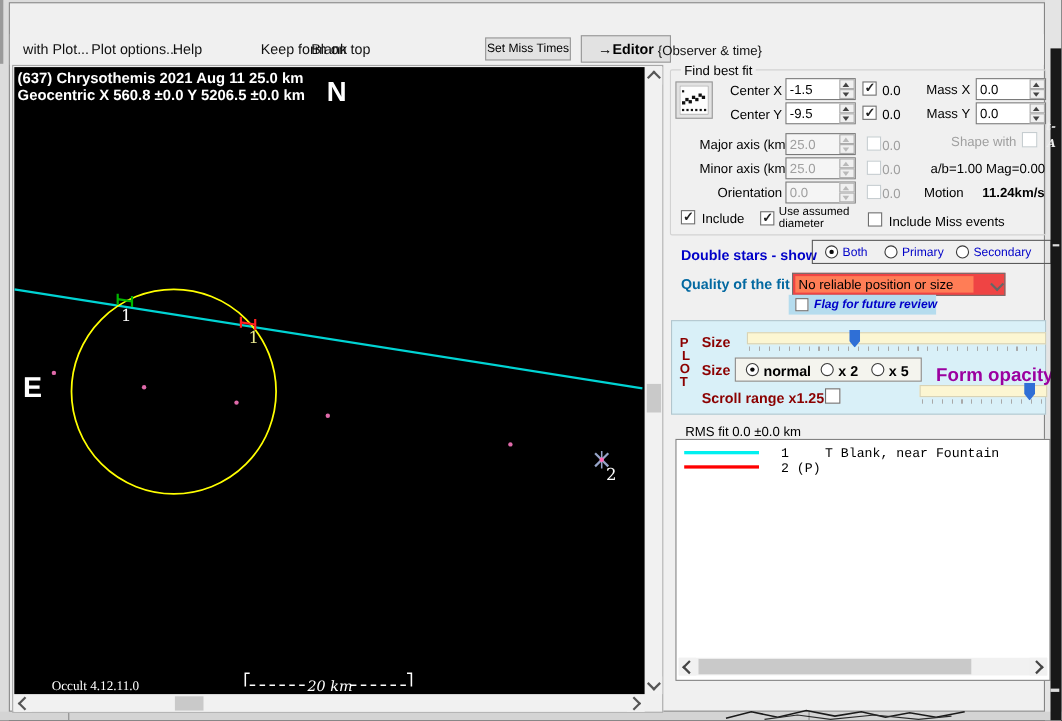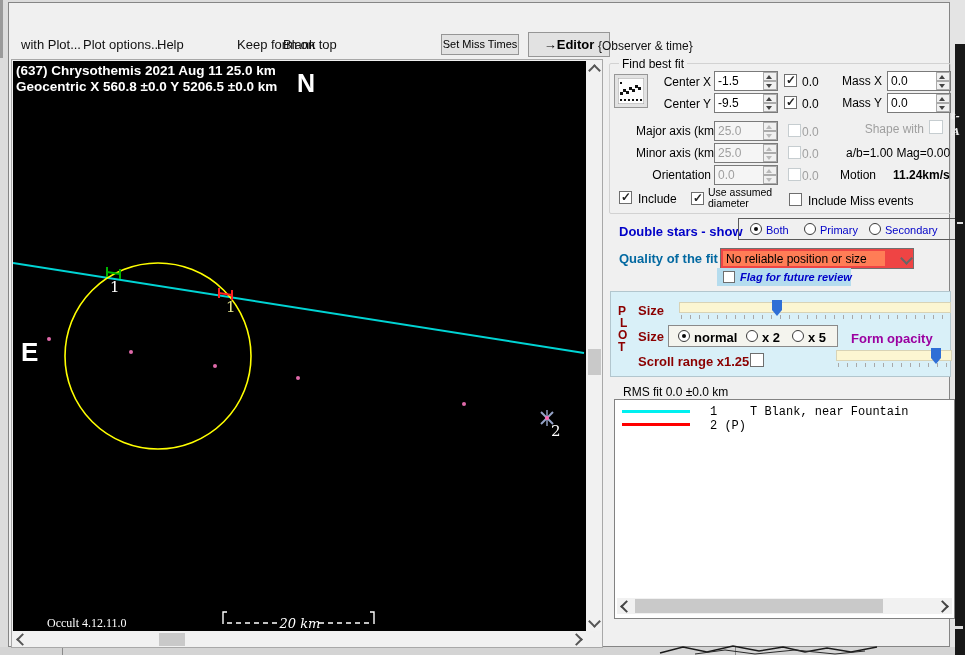--- a/index.html
+++ b/index.html
@@ -332,21 +332,21 @@
   <div class="abs thumb" style="left:763px;top:297px;"></div>
 
   <div class="abs lbl b dred" style="left:629px;top:326px;font-size:13px;">Size</div>
   <div class="abs size-box" style="left:659px;top:322px;width:170px;height:22px;"></div>
   <div class="abs radio sel" style="left:669px;top:327px;"></div>
   <div class="abs lbl b" style="left:685px;top:327px;font-size:13px;">normal</div>
   <div class="abs radio" style="left:737px;top:327px;"></div>
   <div class="abs lbl b" style="left:753px;top:327px;font-size:13px;">x 2</div>
   <div class="abs radio" style="left:783px;top:327px;"></div>
   <div class="abs lbl b" style="left:799px;top:327px;font-size:13px;">x 5</div>
-  <div class="abs lbl b purp" style="left:842px;top:328px;font-size:13px;">Form opacity</div>
+  <div class="abs lbl b purp" style="left:842px;top:328px;font-size:17px;">Form opacity</div>
 
   <div class="abs lbl b dred" style="left:629px;top:351px;font-size:13px;">Scroll range x1.25</div>
   <div class="abs cb" style="left:741px;top:350px;width:14px;height:14px;"></div>
   <div class="abs track" style="left:827px;top:347px;width:116px;height:11px;"></div>
   <div class="abs ticks" style="left:829px;top:360px;width:112px;height:4px;"></div>
   <div class="abs thumb" style="left:922px;top:345px;"></div>
 
   <div class="abs lbl" style="left:614px;top:382px;">RMS fit 0.0 ±0.0 km</div>
 
   <div class="abs legend-box" style="left:605px;top:396px;width:341px;height:220px;">

